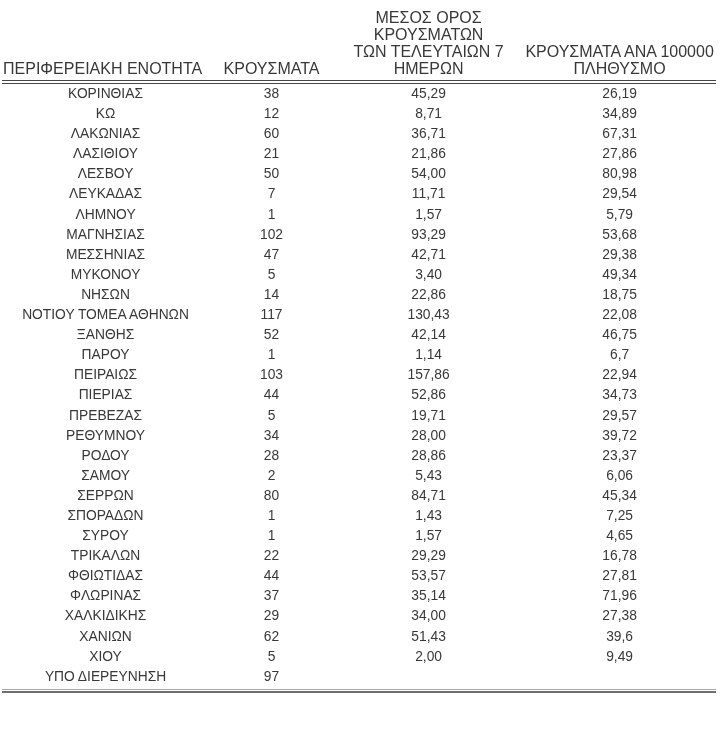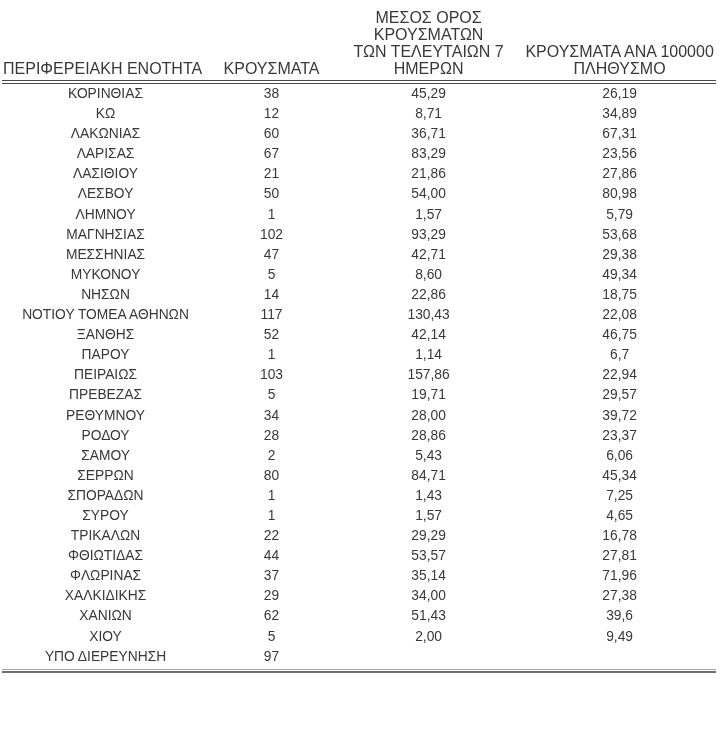--- a/index.html
+++ b/index.html
@@ -97,59 +97,59 @@
           <td>8,71</td>
           <td>34,89</td>
         </tr>
         <tr>
           <td>ΛΑΚΩΝΙΑΣ</td>
           <td>60</td>
           <td>36,71</td>
           <td>67,31</td>
         </tr>
         <tr>
-          <td>ΛΑΡΙΣΑΣ</td>
-          <td>67</td>
-          <td>83,29</td>
-          <td>23,56</td>
-        </tr>
-        <tr>
           <td>ΛΑΣΙΘΙΟΥ</td>
           <td>21</td>
           <td>21,86</td>
           <td>27,86</td>
         </tr>
         <tr>
           <td>ΛΕΣΒΟΥ</td>
           <td>50</td>
           <td>54,00</td>
           <td>80,98</td>
         </tr>
         <tr>
+          <td>ΛΕΥΚΑΔΑΣ</td>
+          <td>7</td>
+          <td>11,71</td>
+          <td>29,54</td>
+        </tr>
+        <tr>
           <td>ΛΗΜΝΟΥ</td>
           <td>1</td>
           <td>1,57</td>
           <td>5,79</td>
         </tr>
         <tr>
           <td>ΜΑΓΝΗΣΙΑΣ</td>
           <td>102</td>
           <td>93,29</td>
           <td>53,68</td>
         </tr>
         <tr>
           <td>ΜΕΣΣΗΝΙΑΣ</td>
           <td>47</td>
           <td>42,71</td>
           <td>29,38</td>
         </tr>
         <tr>
           <td>ΜΥΚΟΝΟΥ</td>
           <td>5</td>
-          <td>8,60</td>
+          <td>3,40</td>
           <td>49,34</td>
         </tr>
         <tr>
           <td>ΝΗΣΩΝ</td>
           <td>14</td>
           <td>22,86</td>
           <td>18,75</td>
         </tr>
         <tr>
           <td>ΝΟΤΙΟΥ ΤΟΜΕΑ ΑΘΗΝΩΝ</td>
@@ -167,20 +167,26 @@
           <td>ΠΑΡΟΥ</td>
           <td>1</td>
           <td>1,14</td>
           <td>6,7</td>
         </tr>
         <tr>
           <td>ΠΕΙΡΑΙΩΣ</td>
           <td>103</td>
           <td>157,86</td>
           <td>22,94</td>
+        </tr>
+        <tr>
+          <td>ΠΙΕΡΙΑΣ</td>
+          <td>44</td>
+          <td>52,86</td>
+          <td>34,73</td>
         </tr>
         <tr>
           <td>ΠΡΕΒΕΖΑΣ</td>
           <td>5</td>
           <td>19,71</td>
           <td>29,57</td>
         </tr>
         <tr>
           <td>ΡΕΘΥΜΝΟΥ</td>
           <td>34</td>

